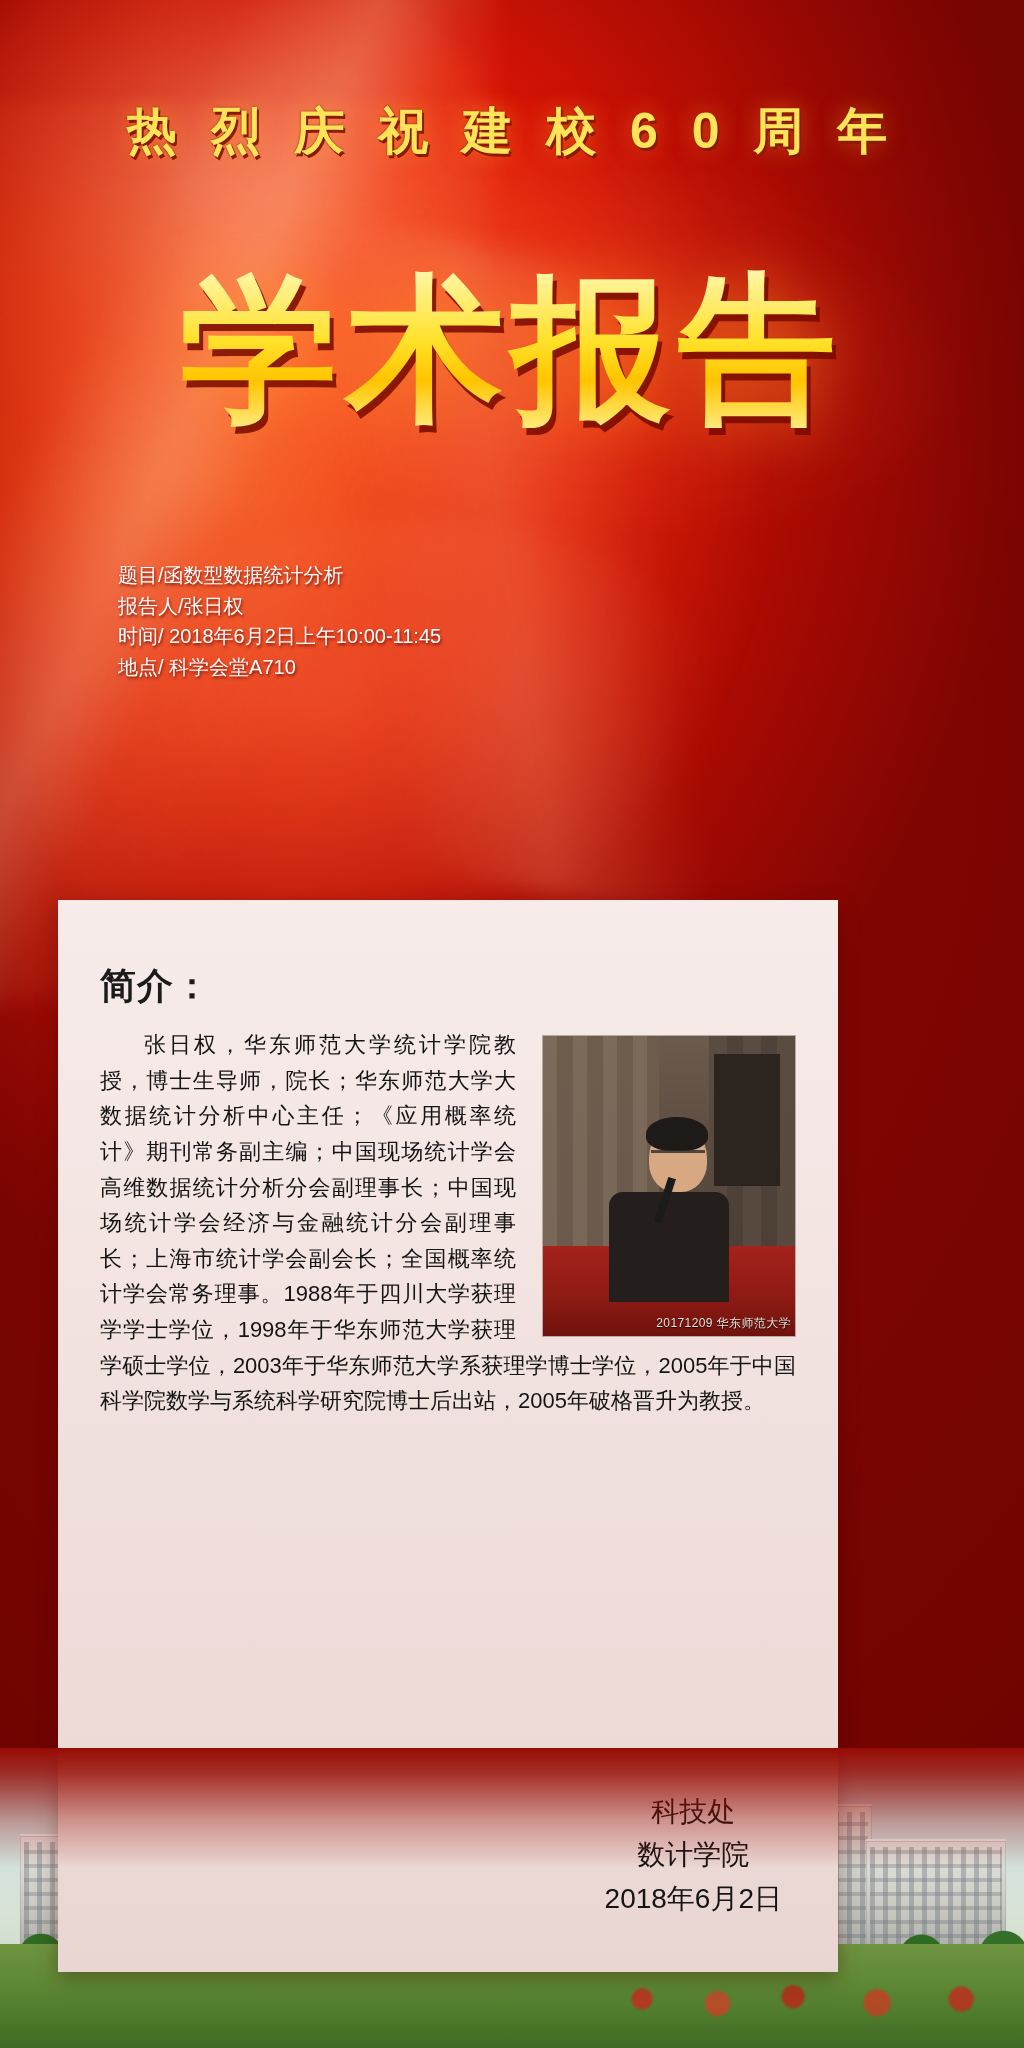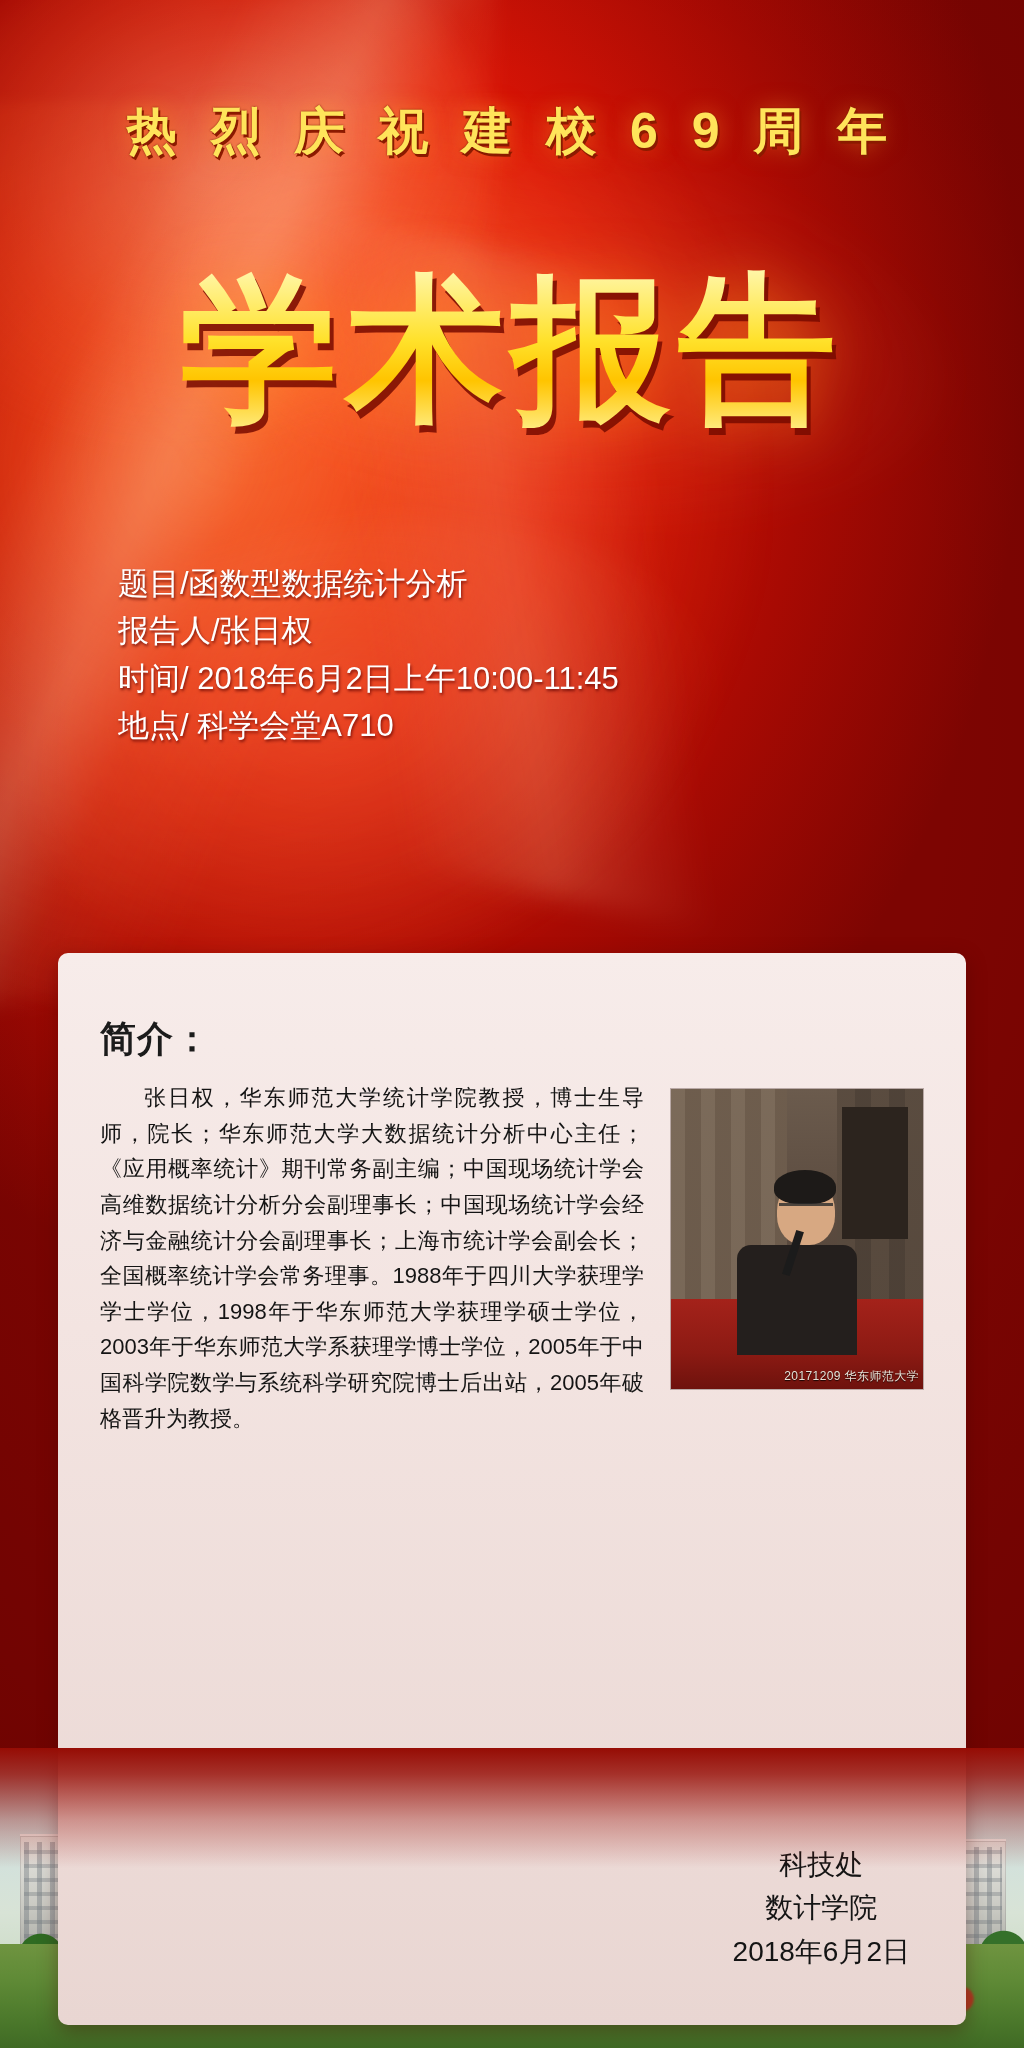--- a/index.html
+++ b/index.html
@@ -202,38 +202,37 @@
     z-index: 5;
   }
 
   
   .info {
     position: absolute;
     left: 118px;
     top: 560px;
     z-index: 5;
     color: #ffffff;
-    font-size: 31px;
+    font-size: 20px;
     line-height: 1.53;
     text-shadow: 1px 2px 3px rgba(90,0,0,0.75);
   }
   .info div { white-space: pre; }
 
   
   .card {
     position: absolute;
     left: 58px;
-    top: 953px;
-    width: 908px;
+    top: 900px;
+    width: 780px;
     height: 1072px;
     background: linear-gradient(180deg, #f7ecea 0%, #f3e4e1 35%, #e9d6d2 100%);
     box-shadow: 0 6px 20px rgba(60,0,0,0.35);
     z-index: 4;
     overflow: hidden;
-    border-radius: 10px;
   }
   .card-inner {
     position: absolute;
     left: 42px; right: 42px; top: 0; bottom: 0;
   }
   .intro-label {
     margin-top: 62px;
     font-size: 36px;
     font-weight: bold;
     color: #1b1b1b;
@@ -348,21 +347,21 @@
     <div class="bldg b7"></div>
     <div class="bldg b8"></div>
     <div class="tower"></div>
     <div class="trees"></div>
     <div class="path"></div>
     <div class="lawn"></div>
     <div class="flowerbed"></div>
     <div class="campus-fade"></div>
   </div>
 
-  <div class="anniversary">热 烈 庆 祝 建 校 6 9 周 年</div>
+  <div class="anniversary">热 烈 庆 祝 建 校 6 0 周 年</div>
   <div class="main-title">学术报告</div>
 
   <div class="info">
     <div>题目/函数型数据统计分析</div>
     <div>报告人/张日权</div>
     <div>时间/ 2018年6月2日上午10:00-11:45</div>
     <div>地点/ 科学会堂A710</div>
   </div>
 
   <div class="card">

